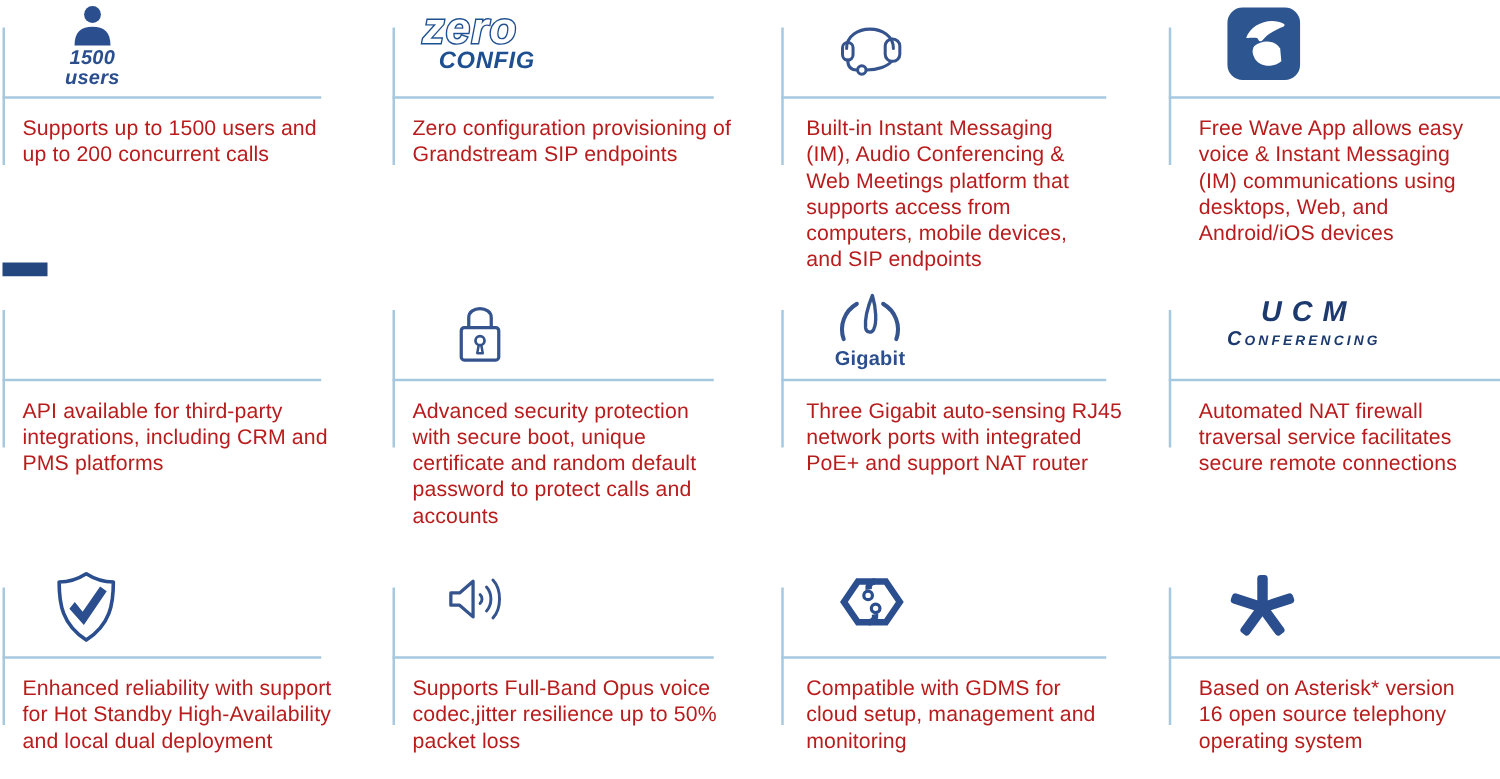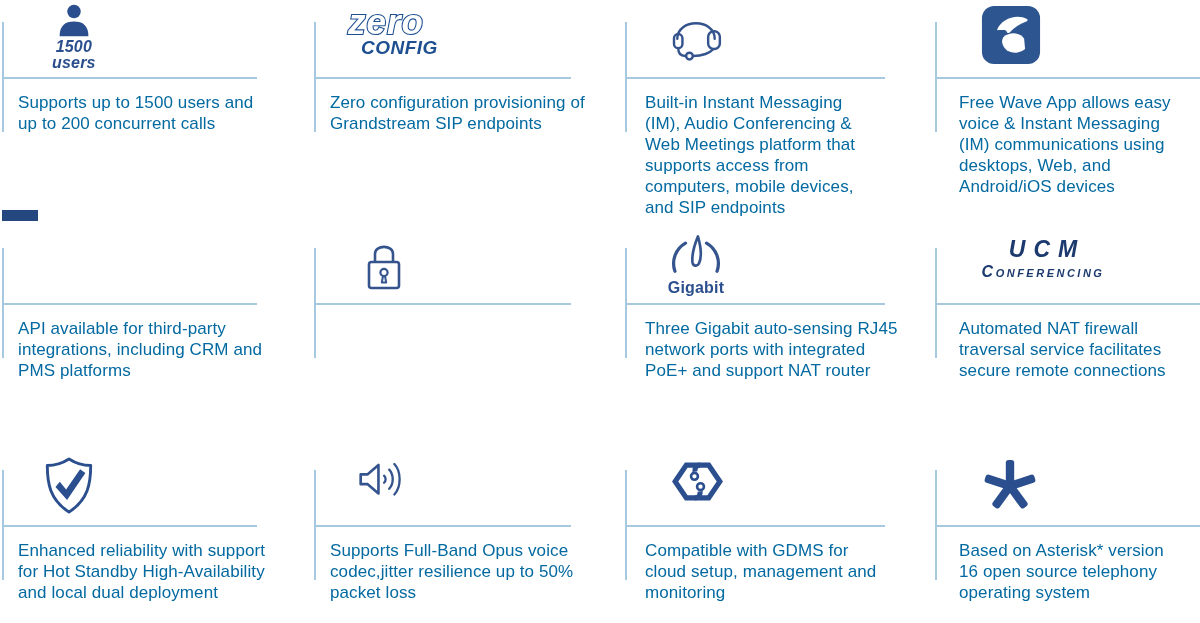--- a/index.html
+++ b/index.html
@@ -27,30 +27,30 @@
   .r2 .icon-zone{height:84px;}
   .r3 .icon-zone{height:81px;}
   .hline{position:absolute;bottom:0;left:0;height:2px;background:#a7c9e0;}
   .c1 .hline{left:2px;width:255px;}
   .c2 .hline{width:257px;}
   .c3 .hline{width:260px;}
   .c4 .hline{width:265px;}
   .feature-text{
     margin-top:13px;
     font-size:17px;line-height:21px;
-    color:#0369a1;
+    color:#b91c1c;
     letter-spacing:.1px;
   }
   .c1 .feature-text{margin-left:18px;}
   .c2 .feature-text{margin-left:16px;}
   .c3 .feature-text{margin-left:20px;}
   .c4 .feature-text{margin-left:24px;}
   .iconwrap{display:flex;flex-direction:column;align-items:center;}
   
-  .ml26{margin-left:32px;} .ml40{margin-left:40px;} .ml42{margin-left:42px;}
+  .ml26{margin-left:22px;} .ml40{margin-left:40px;} .ml42{margin-left:42px;}
   .ml44{margin-left:44px;} .ml46{margin-left:46px;} .ml48{margin-left:48px;}
   .ml52{margin-left:52px;} .ml20{margin-left:20px;font-style:italic;}
   .mb6{margin-bottom:6px;} .mb8{margin-bottom:8px;} .mb11{margin-bottom:11px;}
   .mb12{margin-bottom:12px;} .mb14{margin-bottom:14px;} .mb18{margin-bottom:18px;}
   .mb22{margin-bottom:22px;} .mb24{margin-bottom:24px;} .mb25{margin-bottom:25px;}
   .users-label{
     font-size:16px;font-weight:bold;font-style:italic;
     color:#2b4f8e;line-height:16px;text-align:center;letter-spacing:.2px;
   }
   .gigabit-label{
@@ -153,20 +153,21 @@
         <div class="hline"></div>
         <div class="iconwrap ml48 mb12">
           <svg width="44" height="54" viewBox="0 0 44 54" fill="none" stroke="#35548e" stroke-width="2.6">
             <path d="M13 23 V15 C13 5.5 31 5.5 31 15 V23"></path>
             <rect x="7" y="23" width="30" height="26" rx="2.5"></rect>
             <circle cx="22" cy="33.5" r="3.6" stroke-width="2.2"></circle>
             <path d="M21 37 L19.8 43.5 L24.2 43.5 L23 37" stroke-width="2" stroke-linejoin="round"></path>
           </svg>
         </div>
       </div>
+      <div class="feature-text" style="max-width:250px">Advanced security protection with secure boot, unique certificate and random default password to protect calls and accounts</div>
     </div>
 
     <div class="cell c3 r2">
       <div class="vline"></div>
       <div class="icon-zone">
         <div class="hline"></div>
         <div class="iconwrap ml40 mb8">
           <svg width="62" height="44" viewBox="0 0 64 46" fill="none" stroke="#35548e" stroke-linecap="round">
             <path d="M10 39 A24.5 24.5 0 0 1 21 9.5" stroke-width="3.4"></path>
             <path d="M43 9.5 A24.5 24.5 0 0 1 54 39" stroke-width="3.4"></path>

